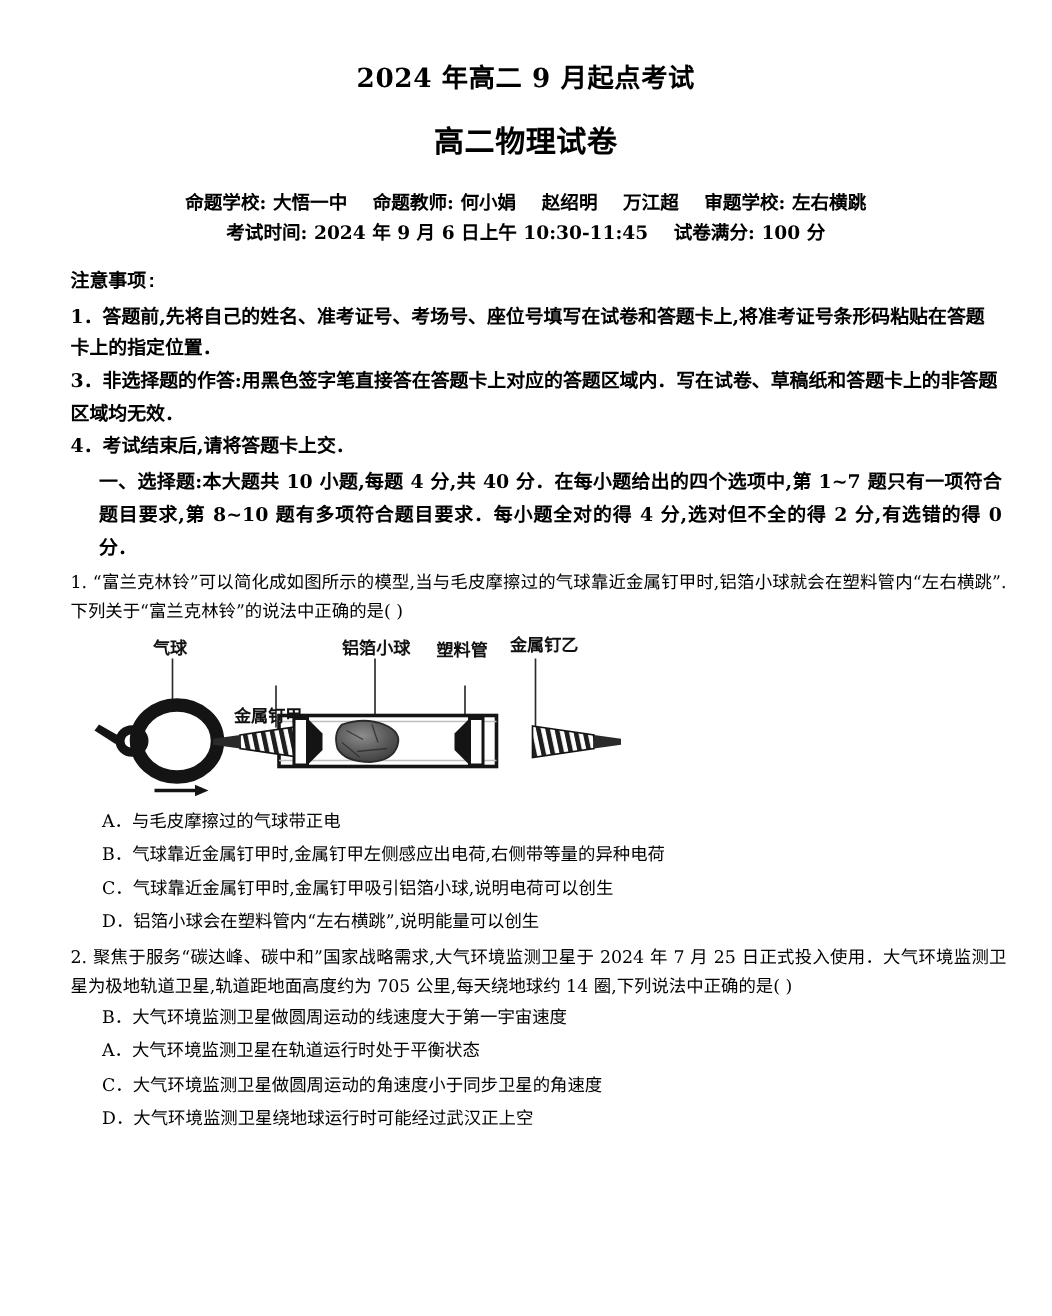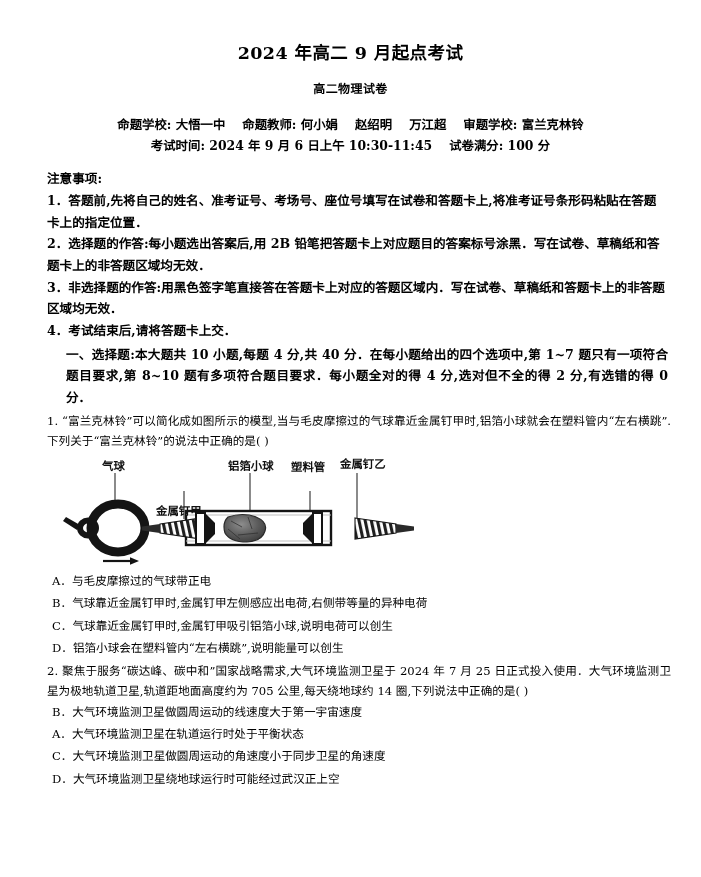--- a/index.html
+++ b/index.html
@@ -29,21 +29,21 @@
     text-align: center;
     font-size: 17.5px;
     font-weight: bold;
     letter-spacing: 0.4px;
     margin: 0;
     padding-top: 43px;
     line-height: 1.2;
   }
   .paper-title {
     text-align: center;
-    font-size: 12px;
+    font-size: 20px;
     font-weight: bold;
     letter-spacing: 0.4px;
     margin: 0;
     padding-top: 18px;
     line-height: 1.2;
   }
 
   
   .meta-block {
     margin-top: 19px;
@@ -64,20 +64,21 @@
   .notes {
     margin-top: 12px;
     padding-left: 47px;
     padding-right: 36px;
     font-size: 12.6px;
     font-weight: bold;
     line-height: 1.72;
   }
   .notes-title {
     font-weight: bold;
+    font-family: Liberation Mono, monospace;
   }
   .note-item {
     text-indent: 0;
   }
 
   
   .section-head {
     margin-top: 2px;
     padding-left: 66px;
     padding-right: 33px;
@@ -93,21 +94,21 @@
     padding-right: 30px;
     font-size: 11.6px;
     line-height: 1.66;
     text-align: justify;
     margin-top: 3px;
   }
   .q-stem {
     text-indent: 0;
   }
   .options {
-    padding-left: 52px;
+    padding-left: 68px;
     padding-right: 30px;
     font-size: 11.6px;
     line-height: 1.93;
   }
   .opt {
     white-space: normal;
   }
   .opt-letter {
     display: inline-block;
     min-width: 17px;
@@ -139,31 +140,30 @@
 </head>
 <body>
 
 <div class="page">
 
   <h1 class="exam-title">2024 年高二 9 月起点考试</h1>
   <h2 class="paper-title">高二物理试卷</h2>
 
   <div class="meta-block">
     <div class="meta-line">
-      <span>命题学校:</span><span>&nbsp;</span><span>大悟一中</span><span class="gap"></span><span>命题教师:</span><span>&nbsp;</span><span>何小娟</span><span class="gap"></span><span>赵绍明</span><span class="gap"></span><span>万江超</span><span class="gap"></span><span>审题学校:</span><span>&nbsp;</span><span>富兰克林铃</span>
+      <span>命题学校:</span><span>&nbsp;</span><span>大悟一中</span><span class="gap"></span><span>命题教师:</span><span>&nbsp;</span><span>何小娟</span><span class="gap"></span><span>赵绍明</span><span class="gap"></span><span>万江超</span><span class="gap"></span><span>审题学校:</span><span>&nbsp;</span><span>左右横跳</span>
     </div>
     <div class="meta-line">
       <span>考试时间:</span><span>&nbsp;</span><span>2024 年 9 月 6 日上午 10:30-11:45</span><span class="gap"></span><span>试卷满分:</span><span>&nbsp;</span><span>100 分</span>
     </div>
   </div>
 
   <div class="notes">
     <div class="notes-title">注意事项:</div>
     <div class="note-item">1．答题前,先将自己的姓名、准考证号、考场号、座位号填写在试卷和答题卡上,将准考证号条形码粘贴在答题卡上的指定位置．</div>
-    <div class="note-item">2．选择题的作答:每小题选出答案后,用 2B 铅笔把答题卡上对应题目的答案标号涂黑．写在试卷、草稿纸和答题卡上的非答题区域均无效．</div>
     <div class="note-item">3．非选择题的作答:用黑色签字笔直接答在答题卡上对应的答题区域内．写在试卷、草稿纸和答题卡上的非答题区域均无效．</div>
     <div class="note-item">4．考试结束后,请将答题卡上交．</div>
   </div>
 
   <div class="section-head">一、选择题:本大题共 10 小题,每题 4 分,共 40 分．在每小题给出的四个选项中,第 1~7 题只有一项符合题目要求,第 8~10 题有多项符合题目要求．每小题全对的得 4 分,选对但不全的得 2 分,有选错的得 0 分．</div>
 
   <div class="question">
     <div class="q-stem">
       <span>1.</span>
       <span>“富兰克林铃”可以简化成如图所示的模型,当与毛皮摩擦过的气球靠近金属钉甲时,铝箔小球就会在塑料管内“左右横跳”. 下列关于“富兰克林铃”的说法中正确的是(      )</span>

